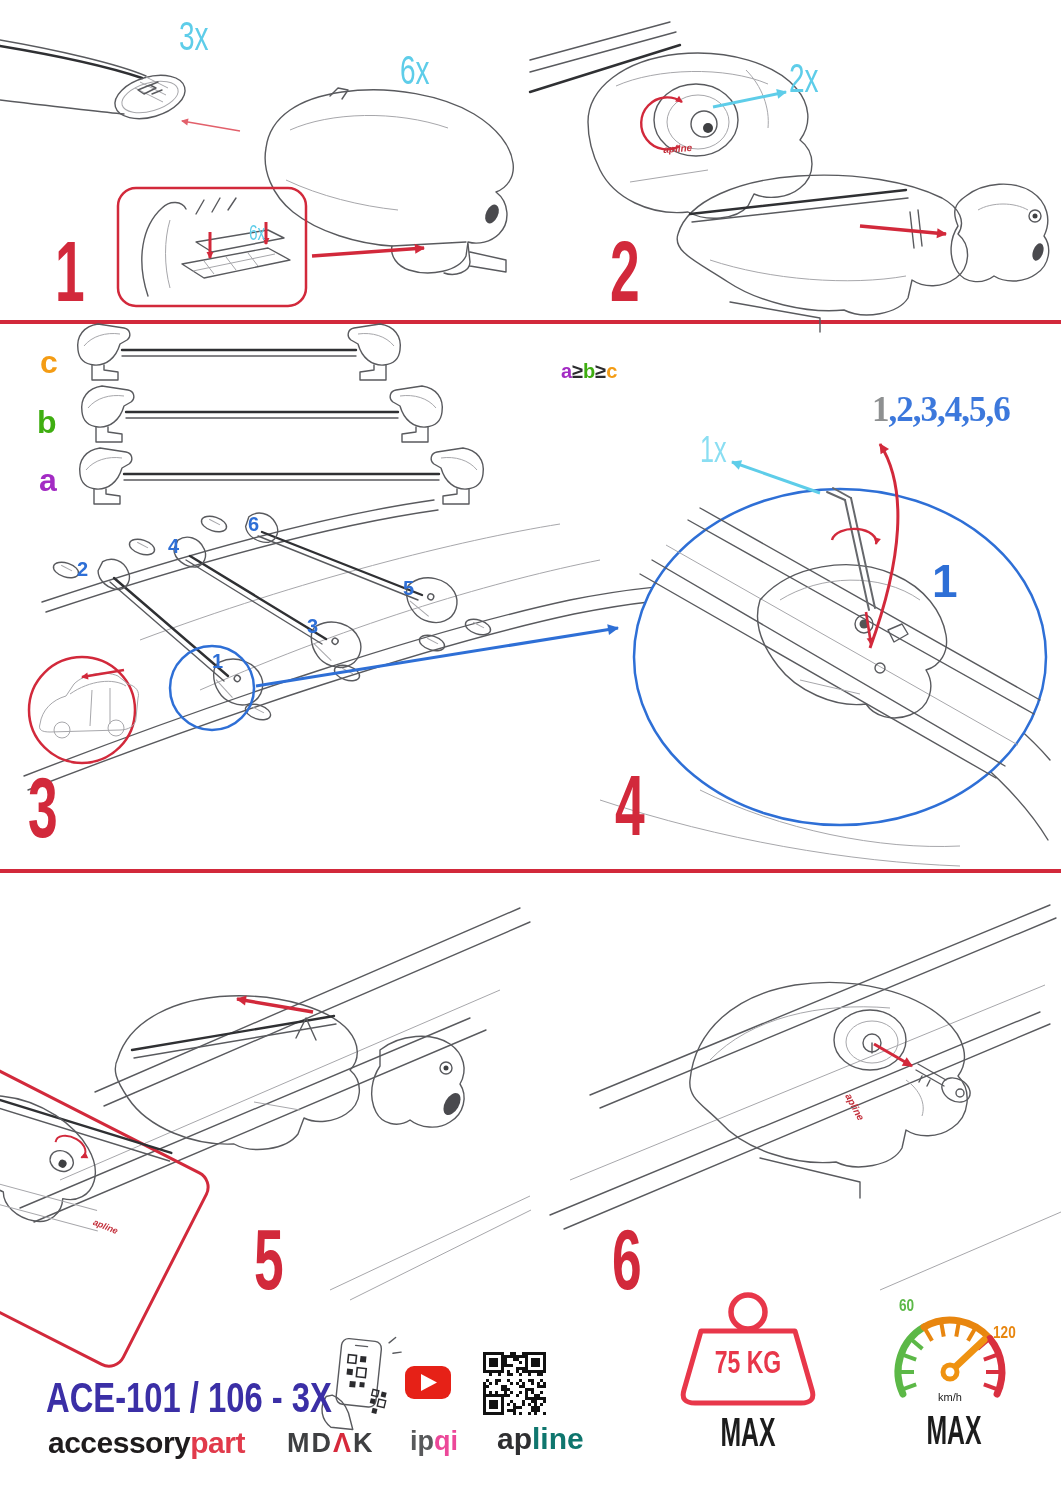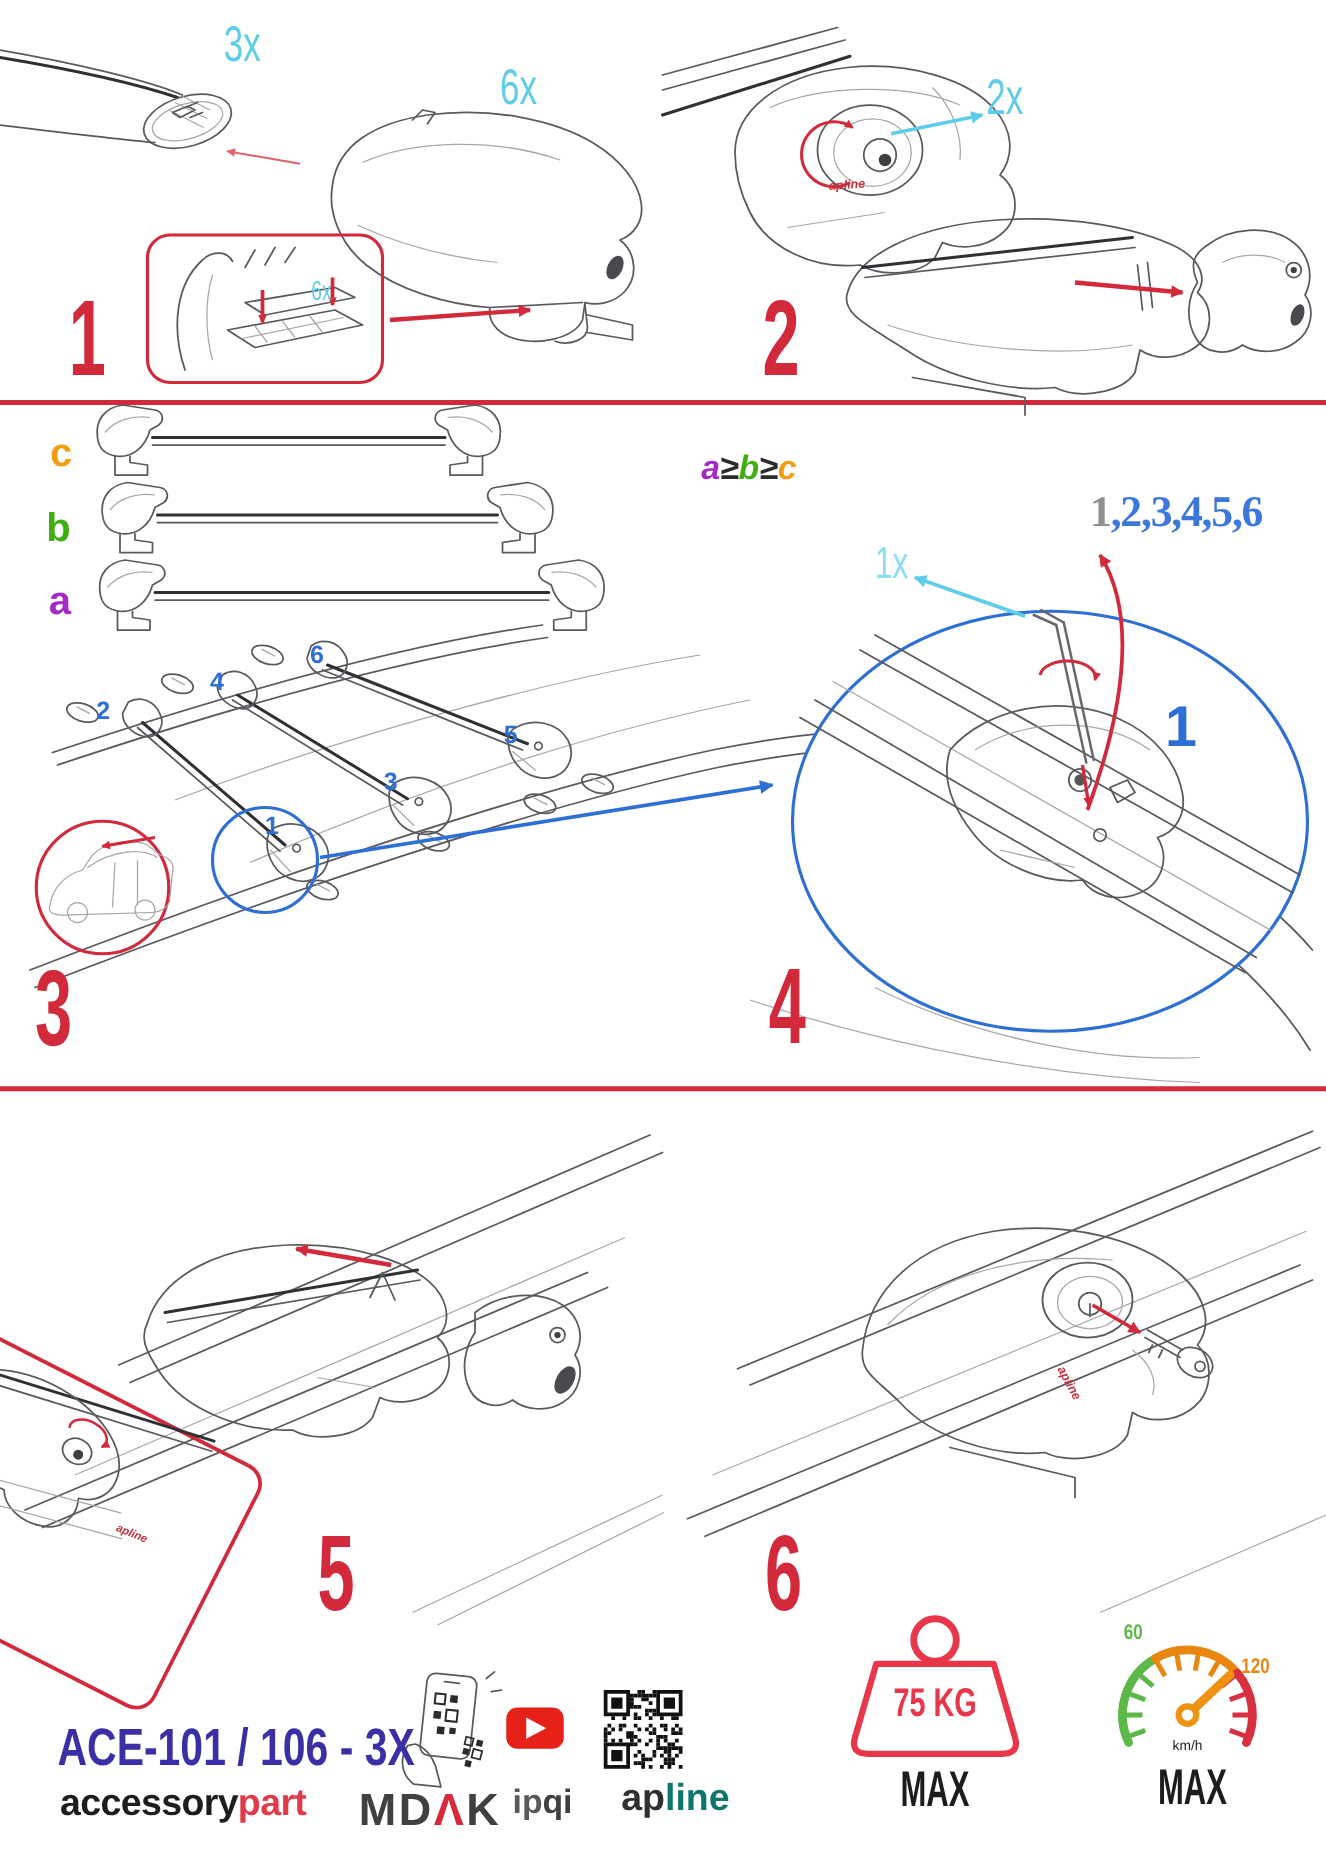--- a/index.html
+++ b/index.html
@@ -5,31 +5,31 @@
   html,body{margin:0;padding:0;background:#e9e9e9;}
   .page{position:relative;width:1061px;height:1500px;background:#ffffff;overflow:hidden;
         font-family:"Liberation Sans",sans-serif;}
   .ov{position:absolute;white-space:nowrap;line-height:1;}
   .num{color:#d2293b;font-size:86px;font-weight:700;transform:scaleX(0.62);transform-origin:left top;letter-spacing:-2px;}
   .qty{color:#5ecde9;font-size:40px;font-weight:400;transform:scaleX(0.70);transform-origin:left top;}
   .qty-sm{font-size:22px;}
   .qty-lt{color:#8adef2;font-size:36px;}
   .barlabel{font-size:32px;font-weight:700;}
   .roofnum{color:#2e6fd6;font-size:20px;font-weight:700;}
-  .rule{font-size:27px;font-weight:700;color:#2b2b2e;font-style:italic;}
+  .rule{font-size:20px;font-weight:700;color:#2b2b2e;}
   .seq{font-size:35px;font-weight:700;color:#3c78dc;letter-spacing:-1px;font-family:Liberation Serif, serif;}
   .seq .first{color:#8e9091;}
   .pos1{color:#2e6fd6;font-size:46px;font-weight:700;}
   .model{color:#3b2fa6;font-size:42px;font-weight:700;transform:scaleX(0.78);transform-origin:left top;}
   .brand{font-size:30px;font-weight:700;color:#1f1c1d;letter-spacing:-0.5px;}
   .brand .red{color:#e13a4b;}
-  .mdak{font-size:36px;font-weight:700;color:#3f4042;letter-spacing:2px;}
+  .mdak{font-size:27px;font-weight:700;color:#3f4042;letter-spacing:2px;}
   .mdak .red{color:#d6293b;}
   .ipqi{font-size:27px;font-weight:700;color:#58595b;}
-  .ipqi .red{color:#404040;}
+  .ipqi .red{color:#ec4899;}
   .apline{font-size:30px;font-weight:700;color:#2f2f31;}
   .apline .red{color:#0f766e;}
   .partlogo{color:#c4303c;font-size:10px;font-weight:700;font-style:italic;transform-origin:left top;}
   .w75{color:#e8374a;font-size:32px;font-weight:700;transform:scaleX(0.72);transform-origin:center top;text-align:center;}
   .bmax{color:#1c1c1c;font-size:40px;font-weight:700;transform:scaleX(0.62);transform-origin:center top;text-align:center;}
   .s60{color:#5cb847;font-size:17px;font-weight:700;transform:scaleX(0.8);transform-origin:left top;}
   .s120{color:#e8860f;font-size:17px;font-weight:700;transform:scaleX(0.8);transform-origin:left top;}
   .skmh{color:#222;font-size:11px;font-weight:400;text-align:center;}
   
   .ln{fill:none;stroke:#595a5e;stroke-width:1.4;stroke-linecap:round;stroke-linejoin:round;}

